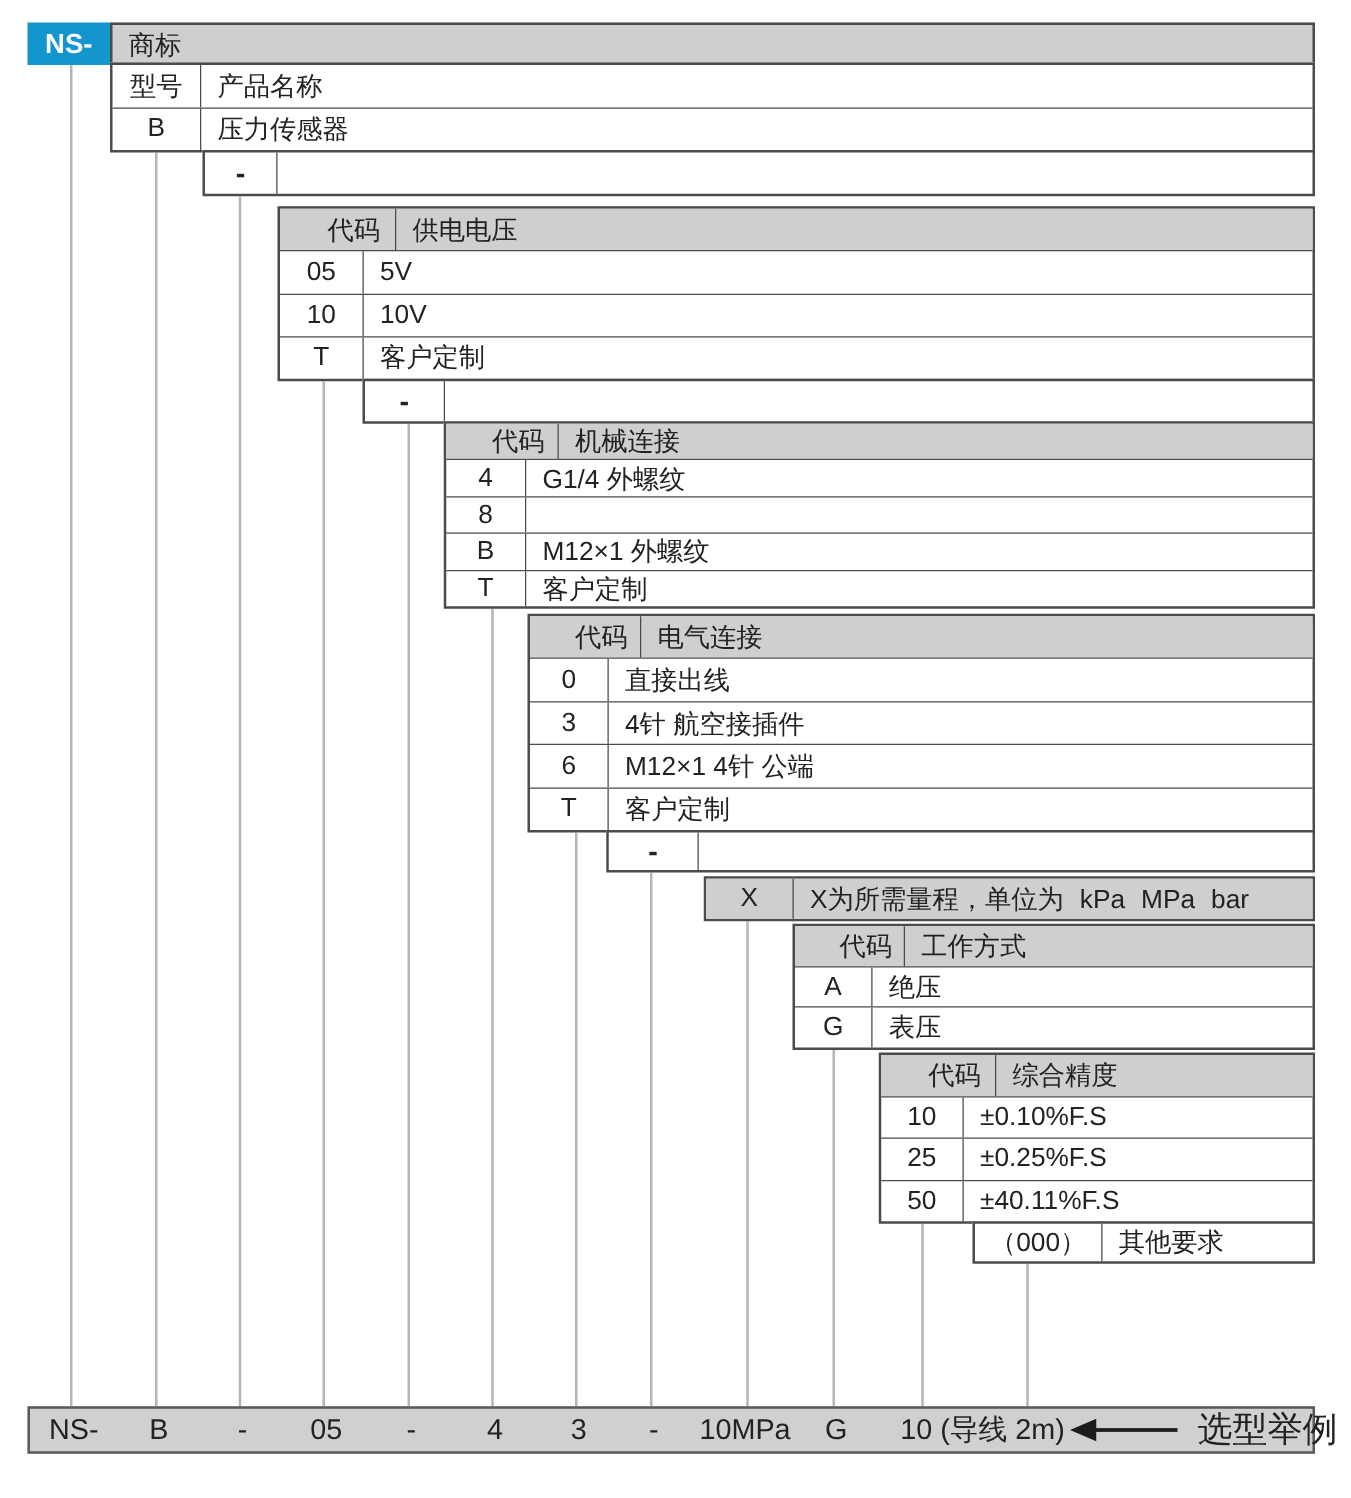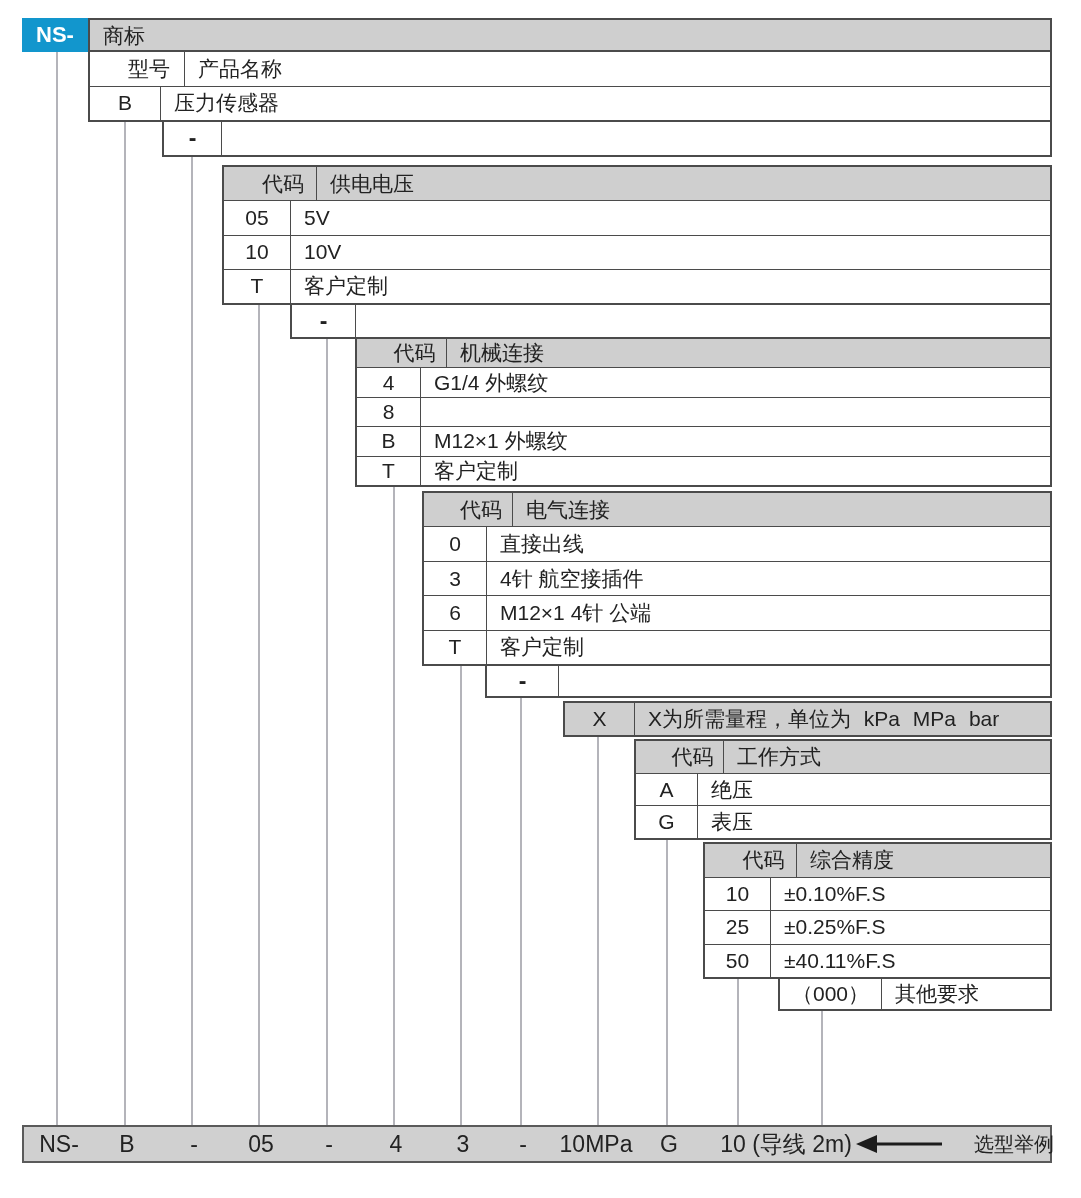--- a/index.html
+++ b/index.html
@@ -29,21 +29,21 @@
              border:2px solid var(--border);box-sizing:border-box;display:flex;align-items:flex-end;padding-left:13px;font-size:21px;}
 
   .units{word-spacing:7px;}
 
   #band{position:absolute;left:22px;top:1125px;width:1030px;height:38px;background:var(--band);
         border:2px solid #5a5a5a;box-sizing:border-box;font-size:23px;}
   .band-item{position:absolute;top:50%;transform:translate(-50%,-50%);white-space:nowrap;}
   #arrow-tail{position:absolute;left:852px;top:50%;width:66px;height:3px;background:#1c1c1c;transform:translateY(-50%);}
   #arrow-head{position:absolute;left:832px;top:50%;transform:translateY(-50%);width:0;height:0;
               border-top:9px solid transparent;border-bottom:9px solid transparent;border-right:21px solid #1c1c1c;}
-  #example-label{position:absolute;left:990px;top:50%;transform:translate(-50%,-50%);font-size:20px;white-space:nowrap;}
+  #example-label{position:absolute;left:990px;top:50%;transform:translate(-50%,-50%);font-size:28px;white-space:nowrap;}
 </style>
 </head>
 <body>
 
 <div id="stage">
 
   <div class="vline" style="left:56px;top:52px;height:1073px;"></div>
   <div class="vline" style="left:124px;top:120px;height:1005px;"></div>
   <div class="vline" style="left:191px;top:157px;height:968px;"></div>
   <div class="vline" style="left:258px;top:305px;height:820px;"></div>
@@ -56,21 +56,21 @@
   <div class="vline" style="left:737px;top:979px;height:146px;"></div>
   <div class="vline" style="left:821px;top:1011px;height:114px;"></div>
 
   <div id="ns-box">NS-</div>
   <div id="brand-bar">
     <span>商标</span>
   </div>
 
   <div class="sect" style="left:88px;top:50px;width:964px;height:72px;">
     <div class="row">
-      <div class="cell code" style="width:71px;margin-left:24px;">型号</div>
+      <div class="cell code" style="width:71px;">型号</div>
       <div class="cell desc">产品名称</div>
     </div>
     <div class="row">
       <div class="cell code" style="width:71px;">B</div>
       <div class="cell desc">压力传感器</div>
     </div>
   </div>
 
   <div class="sect" style="left:162px;top:120px;width:890px;height:37px;">
     <div class="row">

